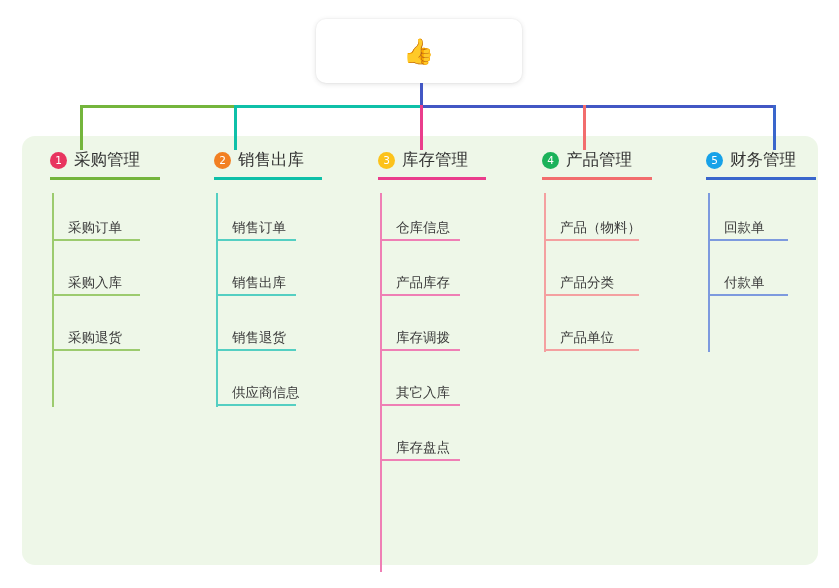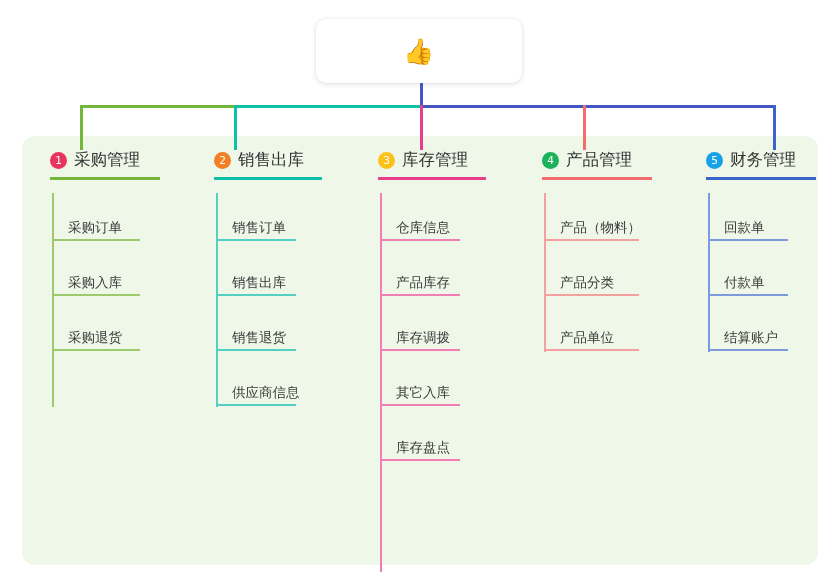--- a/index.html
+++ b/index.html
@@ -187,21 +187,17 @@
         <div class="leaves">
           <div class="spine" style="height: 159px; background: rgb(125, 154, 222);"></div>
           <div class="leaf">
             <span class="leaf-label">回款单</span>
             <div class="leaf-rule" style="width: 80px; background: rgb(125, 154, 222);"></div>
           </div>
           <div class="leaf">
             <span class="leaf-label">付款单</span>
             <div class="leaf-rule" style="width: 80px; background: rgb(125, 154, 222);"></div>
           </div>
-          <div class="leaf">
-            <span class="leaf-label">结算账户</span>
-            <div class="leaf-rule" style="width: 80px; background: rgb(125, 154, 222);"></div>
-          </div>
         </div>
       </div>
     </div>
 
 </div>
 
 </body></html>

